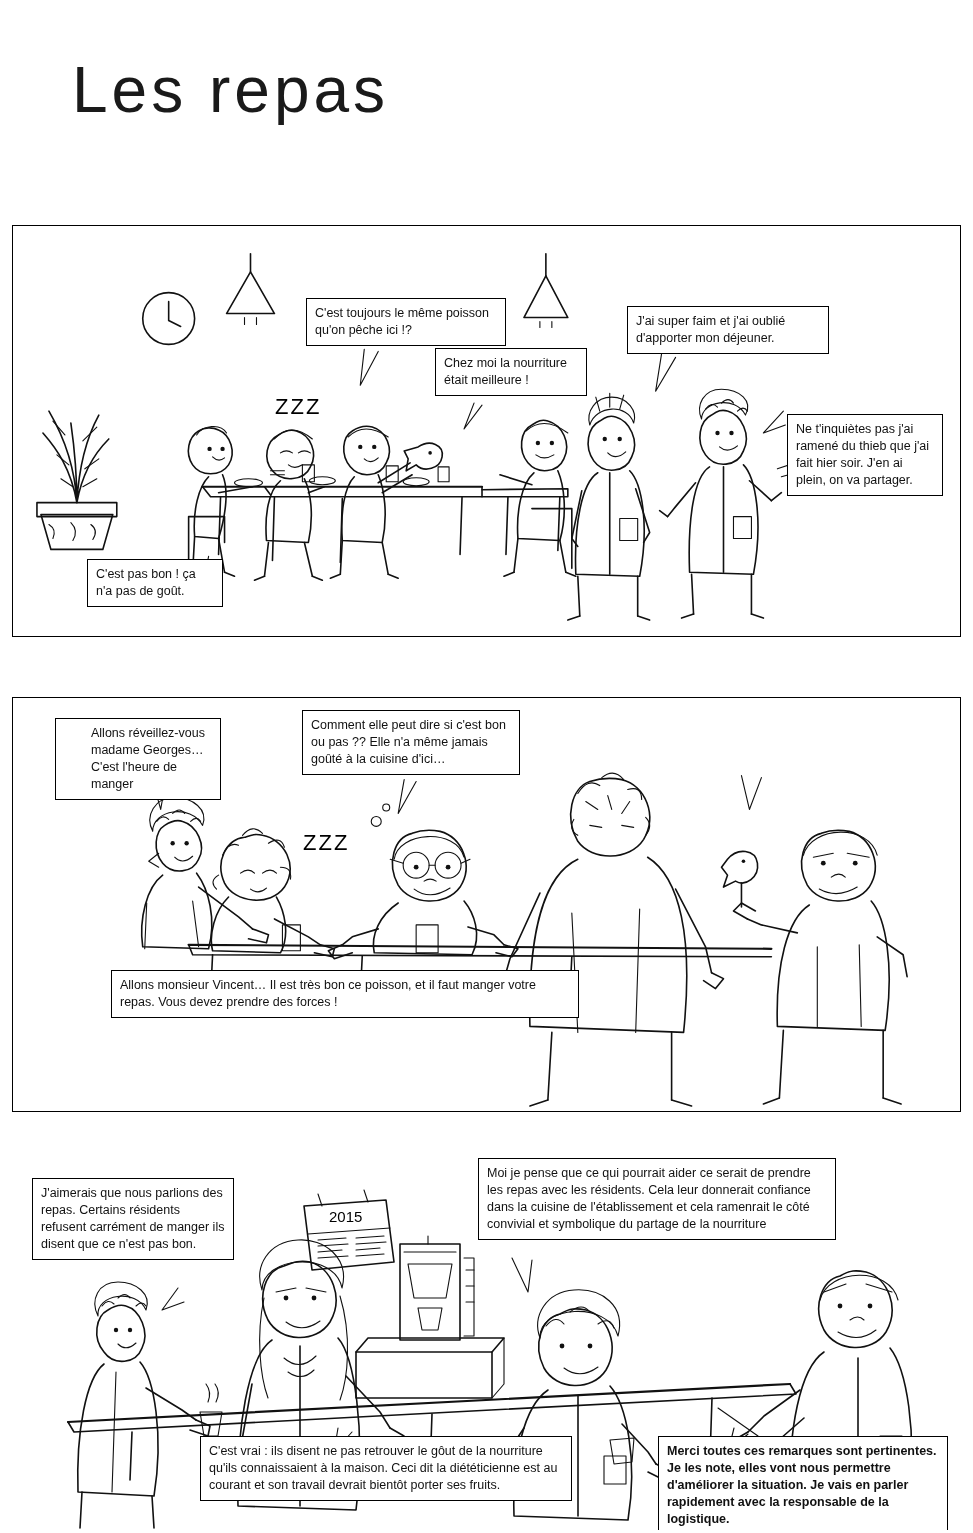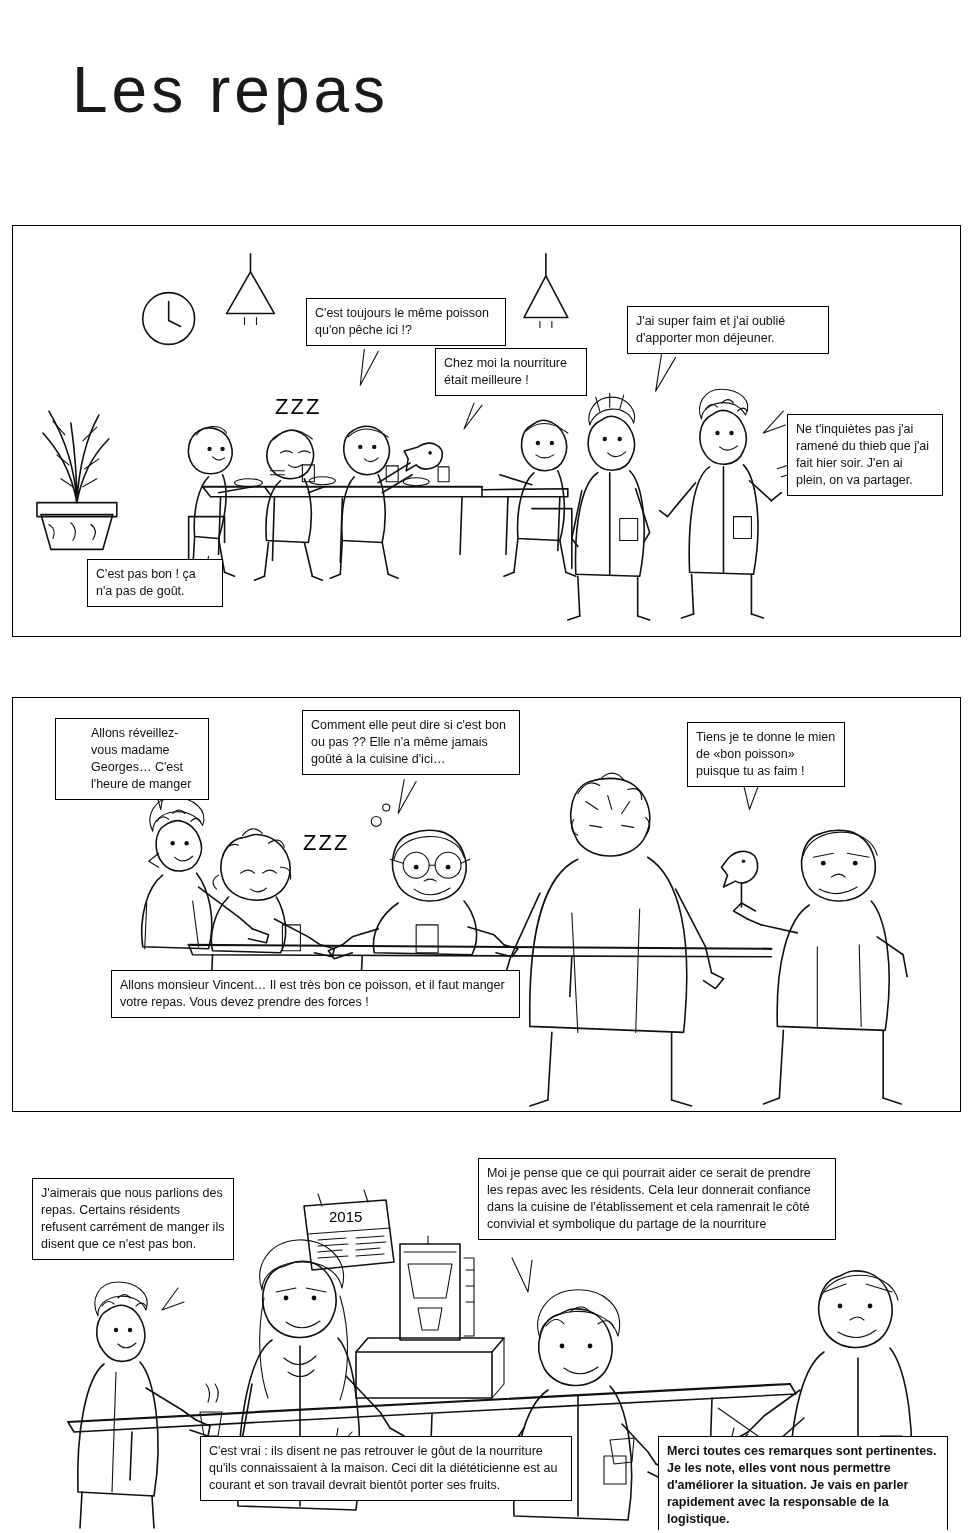--- a/index.html
+++ b/index.html
@@ -293,24 +293,23 @@
       <circle cx="732" cy="164" r="1.8" fill="#111"></circle>
 
       <path class="ln-thin" d="M138 76 L148 112 L154 78"></path>
       <path class="ln-thin" d="M392 82 L386 116 L404 84"></path>
       <path class="ln-thin" d="M730 78 L738 112 L750 80"></path>
       <path class="ln-thin" d="M330 282 L334 300 L348 284"></path>
     </svg>
 
     <div class="zzz" style="left:290px; top:132px;">ZZZ</div>
 
-    <div class="bubble" style="left:42px; top:20px; width:154px;padding-left:35px;">Allons réveillez-vous madame Georges… C'est l'heure de manger</div>
+    <div class="bubble" style="left:42px; top:20px; width:166px;padding-left:35px;">Allons réveillez-vous madame Georges… C'est l'heure de manger</div>
     <div class="bubble" style="left:289px; top:12px; width:218px;">Comment elle peut dire si c'est bon ou pas ?? Elle n'a même jamais goûté à la cuisine d'ici…</div>
-    <div class="bubble" style="left:674px; top:24px; width:158px;">Tiens je te donne le mien de «bon poisson» puisque tu as faim !</div>
-    <div class="bubble" style="left:98px; top:272px; width:409px;">Allons monsieur Vincent… Il est très bon ce poisson, et il faut manger votre repas. Vous devez prendre des forces !</div>
+    <div class="bubble" style="left:98px; top:272px; width:468px;">Allons monsieur Vincent… Il est très bon ce poisson, et il faut manger votre repas. Vous devez prendre des forces !</div>
   </div>
 
   <div class="panel" id="panel-3">
     <svg class="art" viewBox="0 0 949 390" preserveAspectRatio="none">
 
       <path class="ln-thick" d="M56 282 L778 244"></path>
       <path class="ln" d="M56 282 L62 292 L784 254 L778 244"></path>
       <path class="ln" d="M120 292 L118 340 M420 274 L418 330 M700 258 L698 318"></path>
 
       <path class="ln" d="M344 212 L480 212 L480 258 L344 258 Z"></path>

